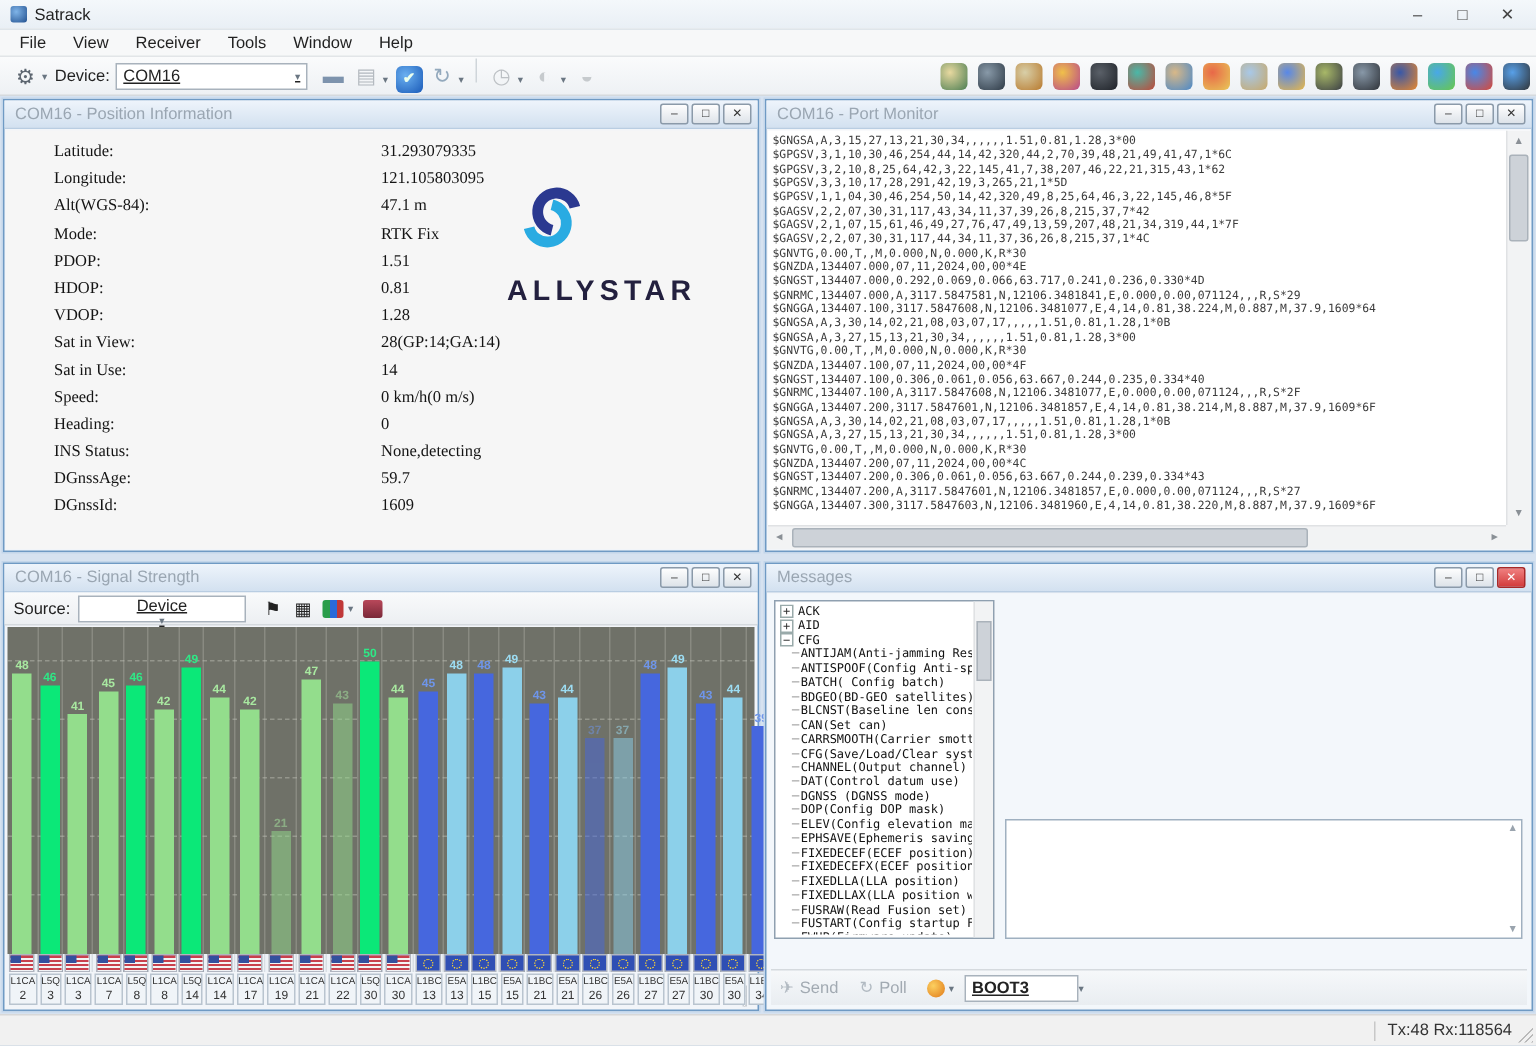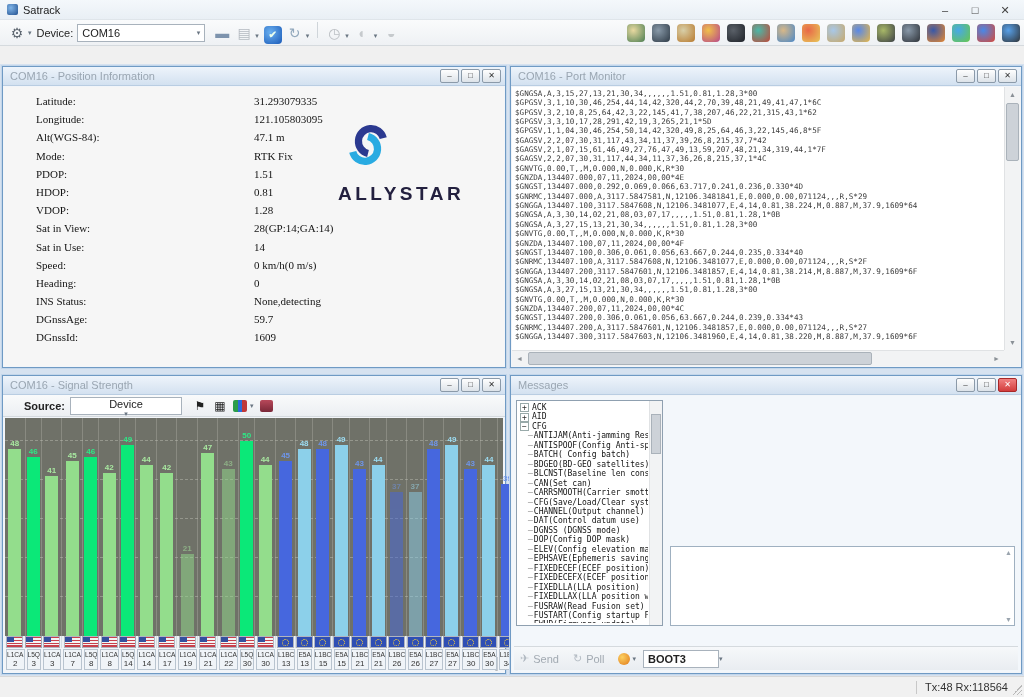--- a/index.html
+++ b/index.html
@@ -20,21 +20,21 @@
 
   
   .toolbar { height:26px; background:linear-gradient(#fafbfc,#eef1f4); border-bottom:1px solid #d5dade; display:flex; align-items:center; padding:0 6px; position:relative; }
   .tool-btn { display:inline-flex; align-items:center; justify-content:center; width:22px; height:20px; }
   .tool-glyph { font-size:14px; line-height:20px; }
   .tool-btn.chip { width:18px; height:18px; border-radius:4px; margin:0 2px; }
   .tool-btn.chip .tool-glyph { font-size:10px; color:#eaffee; font-weight:bold; }
   .dd-arrow { font-size:7px; color:#6a7682; margin:0 3px 0 0; }
   .tool-sep { width:1px; height:16px; background:#cfd5da; margin:0 5px; display:inline-block; }
   .device-label { font-size:11px; color:#222; margin:0 4px 0 2px; }
-  .combo { height:18px; background:#fff; border:1px solid #a8b2bc; font-size:11px; color:#222; display:inline-flex; align-items:center; padding:0 4px; justify-content:space-between; }
+  .combo { height:18px; background:#fff; border:1px solid #a8b2bc; font-size:11px; color:#222; display:inline-flex; align-items:center; padding:0 4px; justify-content:space-between;text-decoration:underline; }
   .combo .dd-arrow { margin:0; }
   .combo-device { width:128px; margin-right:6px; }
   .right-icons { position:absolute; right:4px; top:0; height:26px; display:flex; align-items:center; gap:7px; }
   .ricon { width:18px; height:18px; border-radius:4px; }
 
   
   .mdi { position:absolute; top:64px; left:0; right:0; bottom:21px; background:#d6e2f0; }
   .panel { position:absolute; border:1px solid #6f9ac4; background:#f2f5f9; box-shadow:0 0 0 1px #c3d6ea; }
   .ptitle { height:19px; background:linear-gradient(#eef4fb,#d3e1f0); border-bottom:1px solid #b9cde2; display:flex; align-items:center; padding:0 4px 0 7px; }
   .ptitle-text { font-size:11px; color:#9aa6b2; }
@@ -63,21 +63,21 @@
   .hscroll { position:absolute; left:0; right:16px; bottom:0; height:16px; background:#f2f3f4; border-top:1px solid #e0e2e4; }
   .hscroll .arr { position:absolute; top:0; width:15px; height:15px; font-size:7px; color:#8a9096; text-align:center; line-height:15px; }
   .hscroll .arr.left { left:0; } .hscroll .arr.right { right:0; }
   .hthumb { position:absolute; left:16px; top:1px; bottom:1px; width:70%; background:#cdd2d8; border:1px solid #aab2ba; border-radius:2px; }
   .scorner { position:absolute; right:0; bottom:0; width:16px; height:16px; background:#f2f3f4; }
 
   
   .panel-sig { left:2px; top:311px; width:504px; height:299px; }
   .sig-toolbar { height:22px; background:linear-gradient(#f9fafb,#eceff2); border-bottom:1px solid #d5dade; display:flex; align-items:center; padding:0 6px; }
   .sig-toolbar .grip { width:3px; height:14px; border-left:1px solid #c6ccd2; border-right:1px solid #c6ccd2; margin-right:5px; }
-  .src-label { font-size:11px; font-weight:bold; color:#222; margin-right:5px;margin-left:15px; }
+  .src-label { font-size:11px; font-weight:normal; color:#222; margin-right:5px; }
   .combo-src { width:112px; margin-right:8px;flex-direction:column; }
   .sig-tbtn { display:inline-flex; align-items:center; justify-content:center; width:20px; height:18px; font-size:12px; color:#222; }
   .chart-chip { width:14px; height:12px; background:linear-gradient(90deg,#2a9d4a 0 34%,#2a6ad9 34% 67%,#c03838 67%); border-radius:2px; }
   .red-chip { width:13px; height:12px; background:linear-gradient(#b8485a,#7a2838); border-radius:2px; }
   .sig-chart { position:absolute; top:42px; left:2px; right:2px; bottom:2px; }
   .chart-bg { position:absolute; top:0; left:0; right:0; height:218px; background:#6f7168; }
   .gridline { position:absolute; left:0; right:0; height:0; border-top:1px dashed rgba(205,207,195,0.4); }
   .sig-cols { position:absolute; inset:0; display:flex; }
   .sig-col { flex:1; display:flex; flex-direction:column; }
   .bar-area { height:218px; position:relative; border-right:1px solid rgba(190,192,182,0.33); display:flex; align-items:flex-end; justify-content:center; }
@@ -132,20 +132,28 @@
   <div class="titlebar">
     <div class="app-icon"></div>
     <span class="app-title">Satrack</span>
     <div class="win-controls">
       <span class="win-btn">–</span>
       <span class="win-btn">□</span>
       <span class="win-btn">✕</span>
     </div>
   </div>
 
+  <div class="menubar">
+      <span class="menu-item">File</span>
+      <span class="menu-item">View</span>
+      <span class="menu-item">Receiver</span>
+      <span class="menu-item">Tools</span>
+      <span class="menu-item">Window</span>
+      <span class="menu-item">Help</span>
+    </div>
 
   <div class="toolbar">
     <span class="tool-btn">
         <span class="tool-glyph" style="color:#5d6670">⚙</span>
       </span>
     <span class="dd-arrow">▾</span>
     <span class="device-label">Device:</span>
     <span class="combo combo-device">
       <span>COM16</span>
       <span class="dd-arrow">▾</span>

